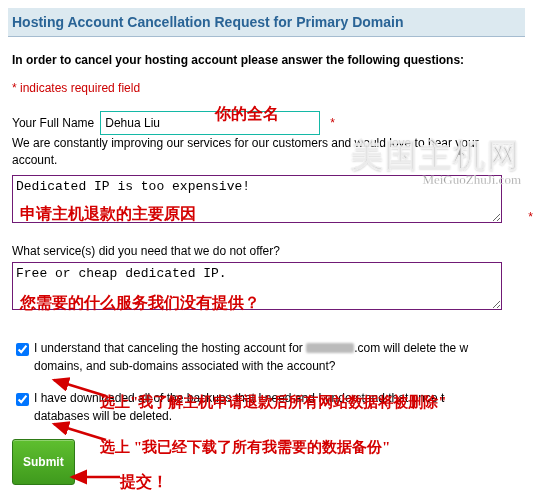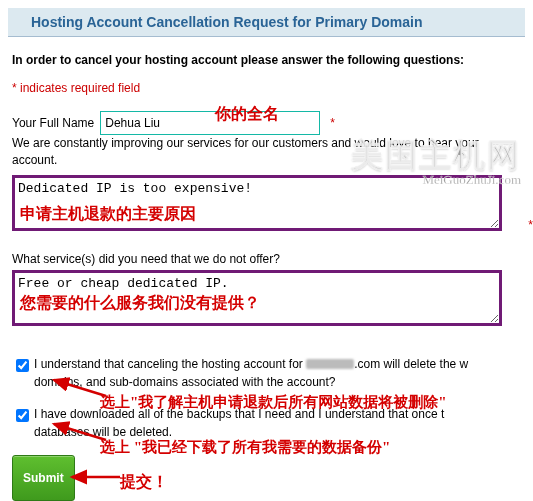--- a/index.html
+++ b/index.html
@@ -10,21 +10,21 @@
     padding: 8px;
     background: #fff;
     width: 533px;
     box-sizing: border-box;
     overflow: hidden;
     position: relative;
   }
   .header-bar {
     background: #dce9f0;
     border-bottom: 1px solid #a5bcd0;
-    padding: 6px 23px;
+    padding: 6px 4px;
   }
   .header-bar h1 {
     margin: 0;
     font-size: 14px;
     color: #2a6496;
     font-weight: bold;
   }
   .content {
     padding: 10px 4px 4px 4px;
   }
@@ -50,24 +50,24 @@
     padding: 1px 4px;
     width: 210px;
   }
   .ast { color: #c00; margin-left: 4px; }
   .improve {
     margin-bottom: 6px;
     line-height: 1.4;
   }
   textarea {
     width: 490px;
-    height: 56px;
+    height: 48px;
     font-family: "Courier New", monospace;
     font-size: 13px;
-    border: 3px solid #701a75;
+    border: 1px solid #701a75;
     padding: 3px;
     box-sizing: border-box;
   }
   .ta-wrap { position: relative; margin-bottom: 18px; }
   .ta-wrap .ast-out {
     position: absolute;
     right: -12px;
     bottom: 2px;
     color: #c00;
   }

